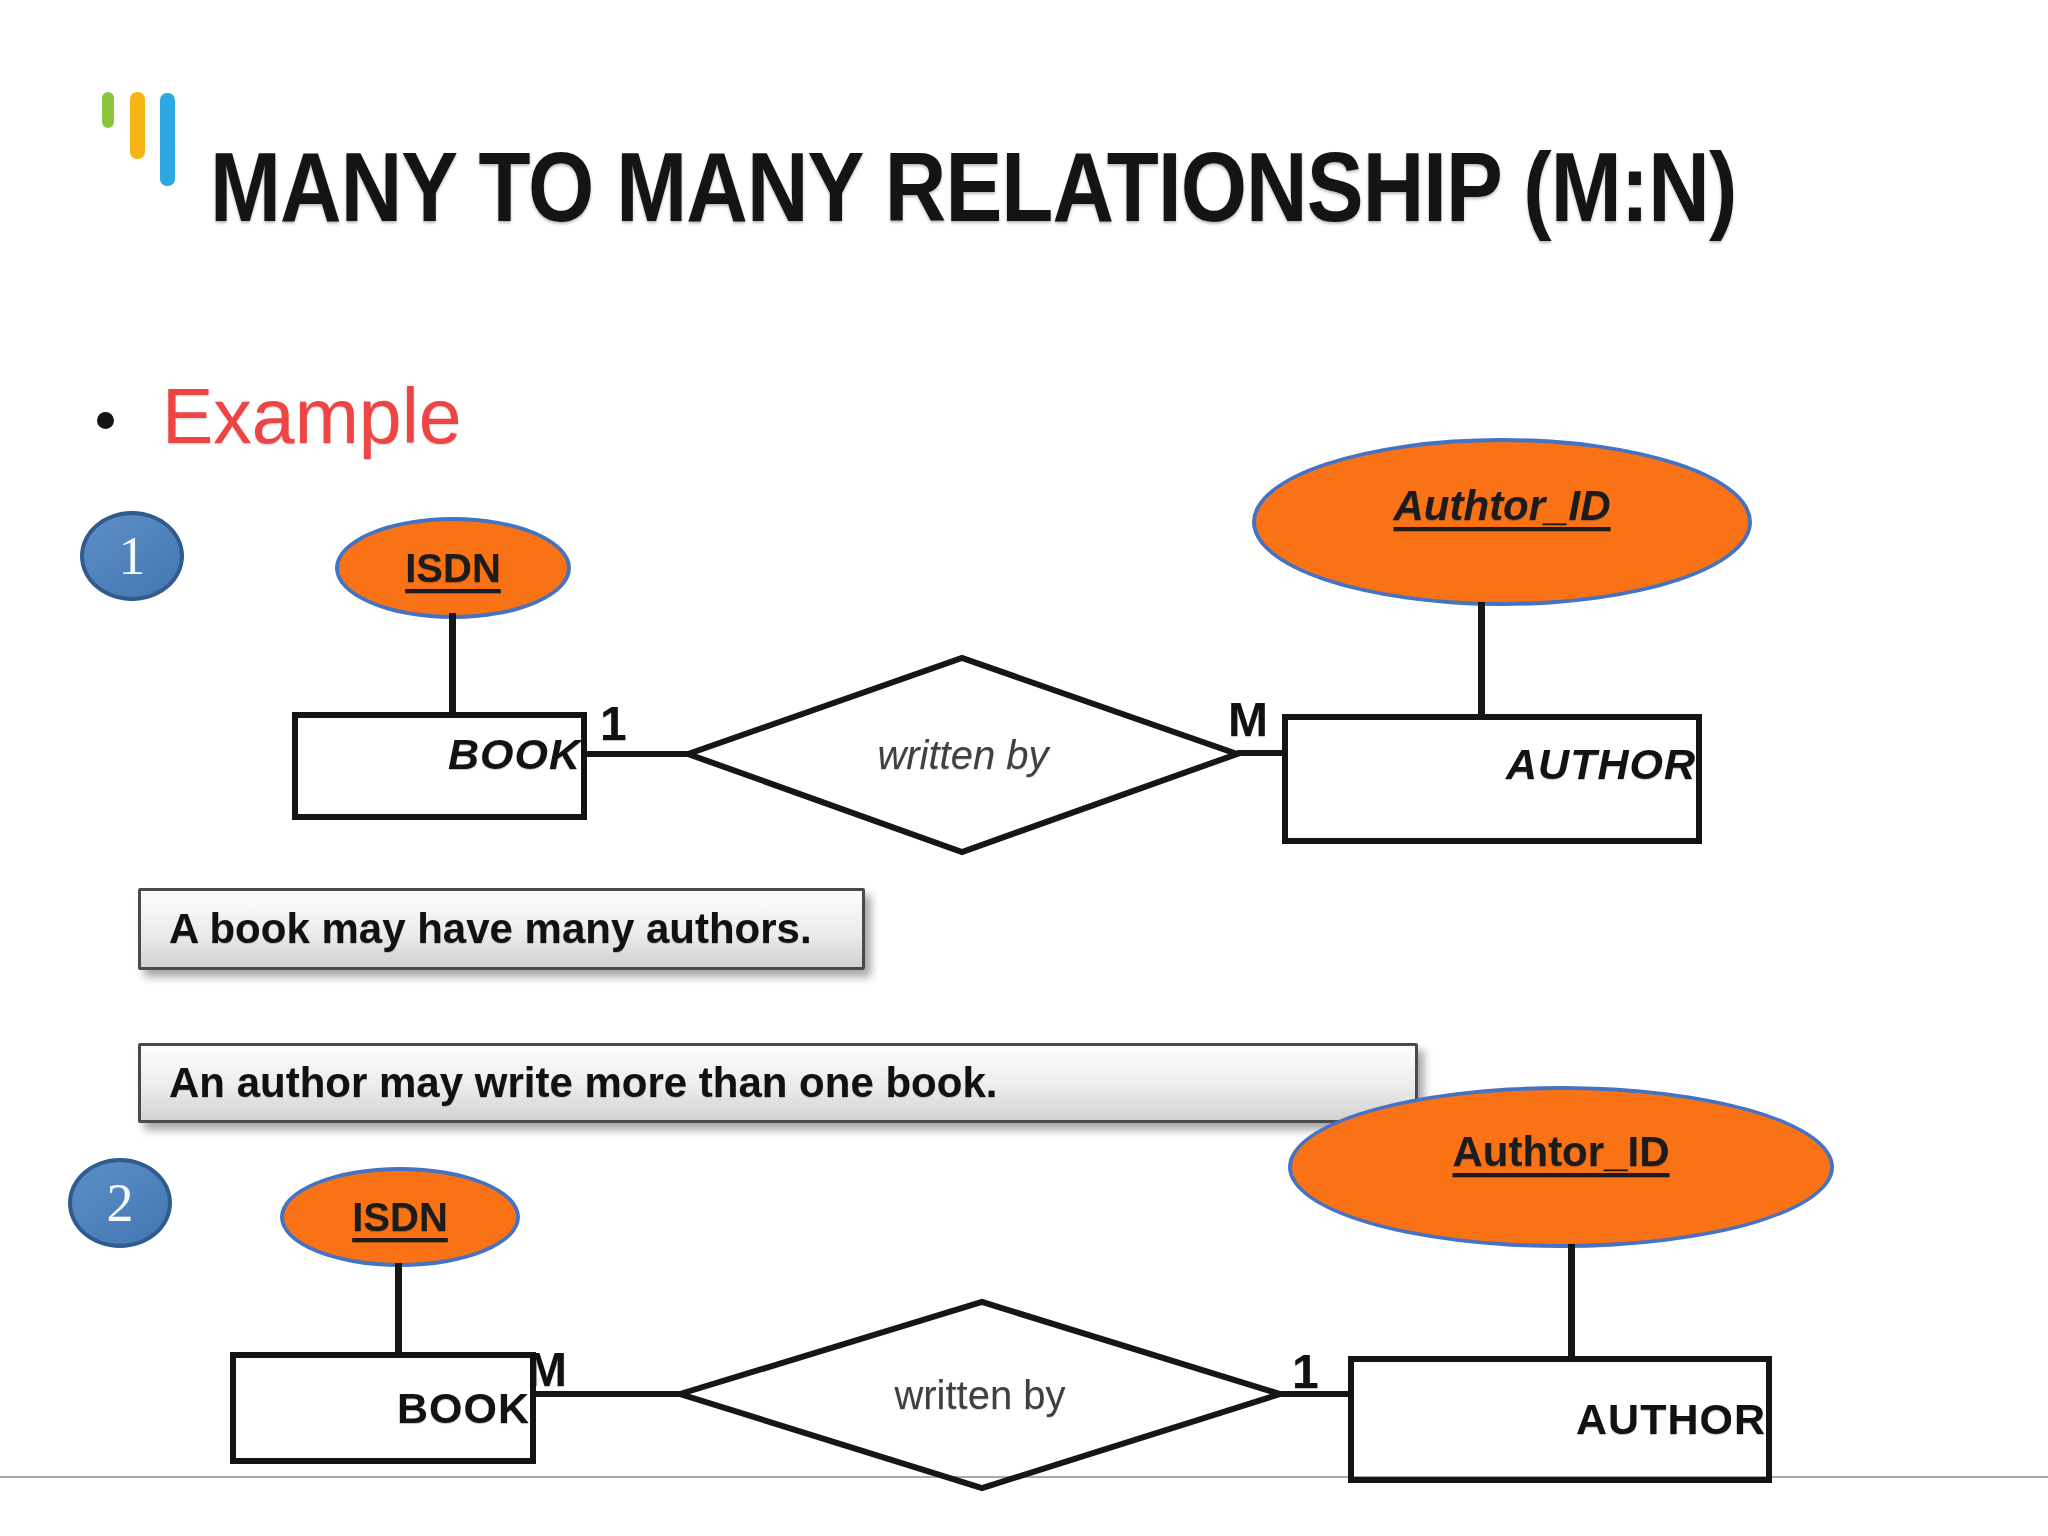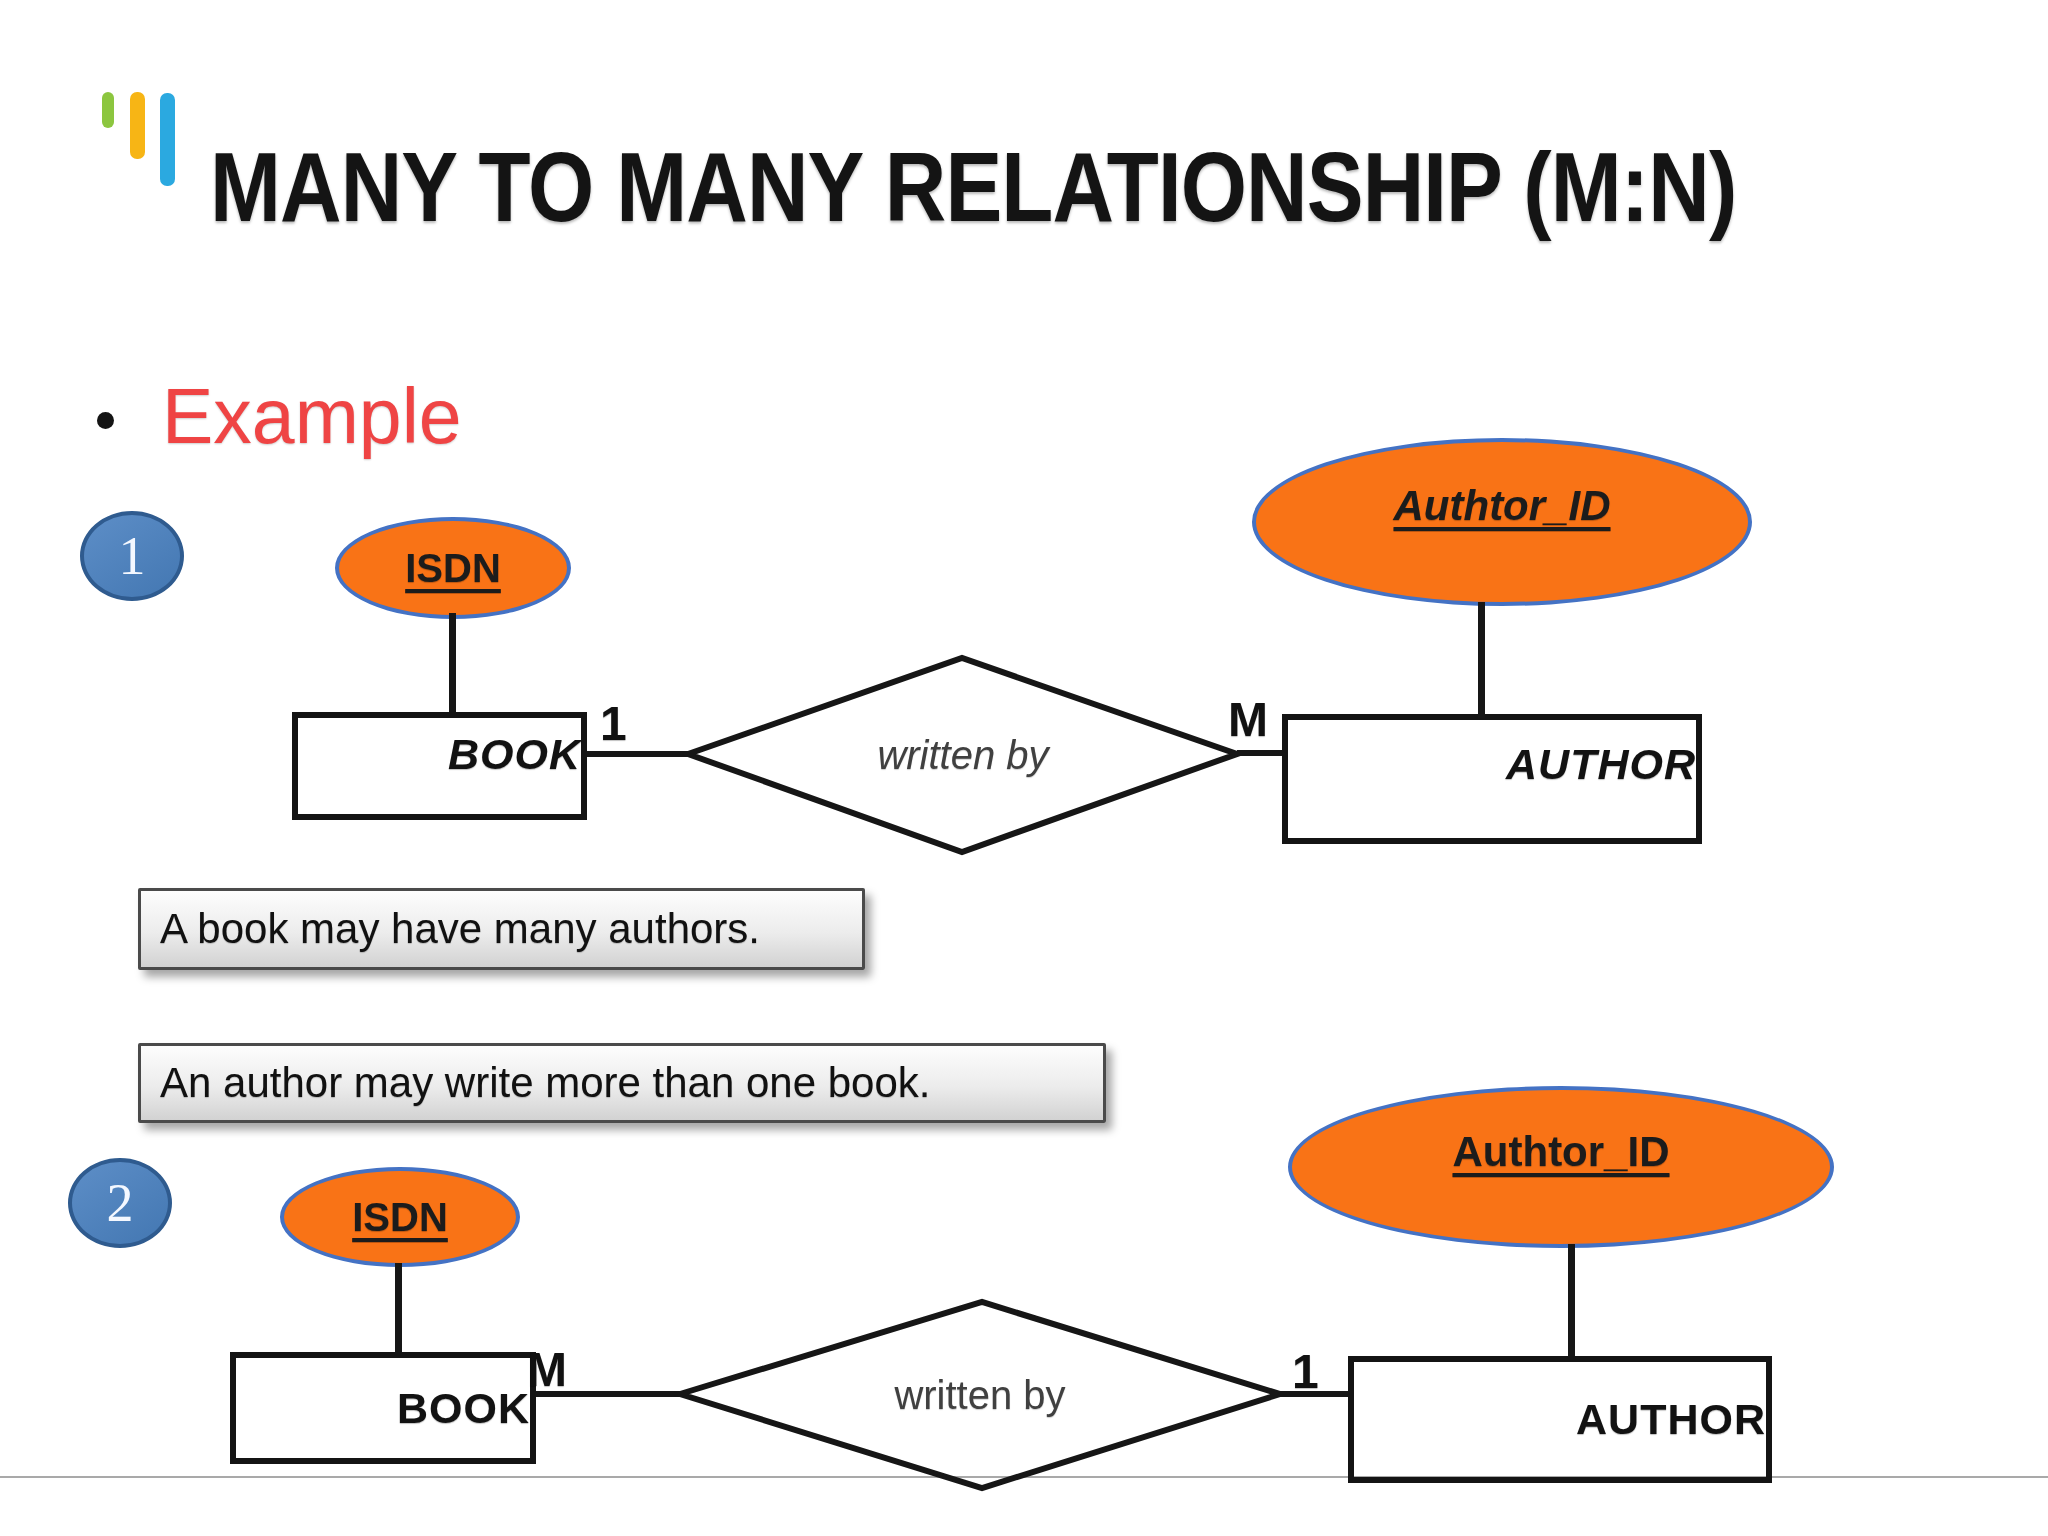--- a/index.html
+++ b/index.html
@@ -48,21 +48,21 @@
   .diamond{position:absolute;z-index:2;}
   .rel-wrap{position:absolute;display:flex;align-items:center;justify-content:center;z-index:2;}
   .rel-label{font-size:40px;color:#404040;text-shadow:0 1px 1px rgba(0,0,0,.2);}
   .card-label{position:absolute;font-size:48px;font-weight:700;color:#111;z-index:2;text-shadow:0 1px 1px rgba(0,0,0,.25);}
   .it{font-style:italic;}
   
   .caption{
     position:absolute;box-sizing:border-box;border:3px solid #4a4a4a;border-radius:2px;
     background:linear-gradient(180deg,#fdfdfd 0%,#ececec 55%,#d2d2d2 100%);
     box-shadow:6px 7px 8px rgba(0,0,0,.35);
-    display:flex;align-items:center;padding-left:19px;z-index:2;
+    display:flex;align-items:center;padding-left:28px;z-index:2;font-weight:bold;
   }
   .caption span{font-size:42px;color:#111;text-shadow:0 1px 1px rgba(0,0,0,.2);}
   
   .hairline{position:absolute;left:0;top:1476px;width:2048px;height:2px;background:#a9a9a9;z-index:1;}
   .watermark{position:absolute;left:1634px;top:1458px;font-size:38px;color:#1f1f1f;z-index:3;white-space:nowrap;}
   .above{z-index:4;}
 </style>
 </head>
 <body>
 
@@ -113,21 +113,21 @@
 
   <div class="ellipse" style="left:1252px;top:438px;width:500px;height:168px;align-items:flex-start;padding-top:40px;">
     <span class="attr-label it" style="font-size:42px;">Authtor_ID</span>
   </div>
   <div class="conn" style="left:1478px;top:602px;width:7px;height:116px;"></div>
 
   <div class="caption" style="left:138px;top:888px;width:727px;height:82px;">
     <span>A book may have many authors.</span>
   </div>
 
-  <div class="caption" style="left:138px;top:1043px;width:968px;height:80px;">
+  <div class="caption" style="left:138px;top:1043px;width:1280px;height:80px;">
     <span>An author may write more than one book.</span>
   </div>
 
   <div class="badge" style="left:68px;top:1158px;width:104px;height:90px;">
     <span>2</span>
   </div>
 
   <div class="ellipse" style="left:280px;top:1167px;width:240px;height:100px;align-items:center;">
     <span class="attr-label">ISDN</span>
   </div>

